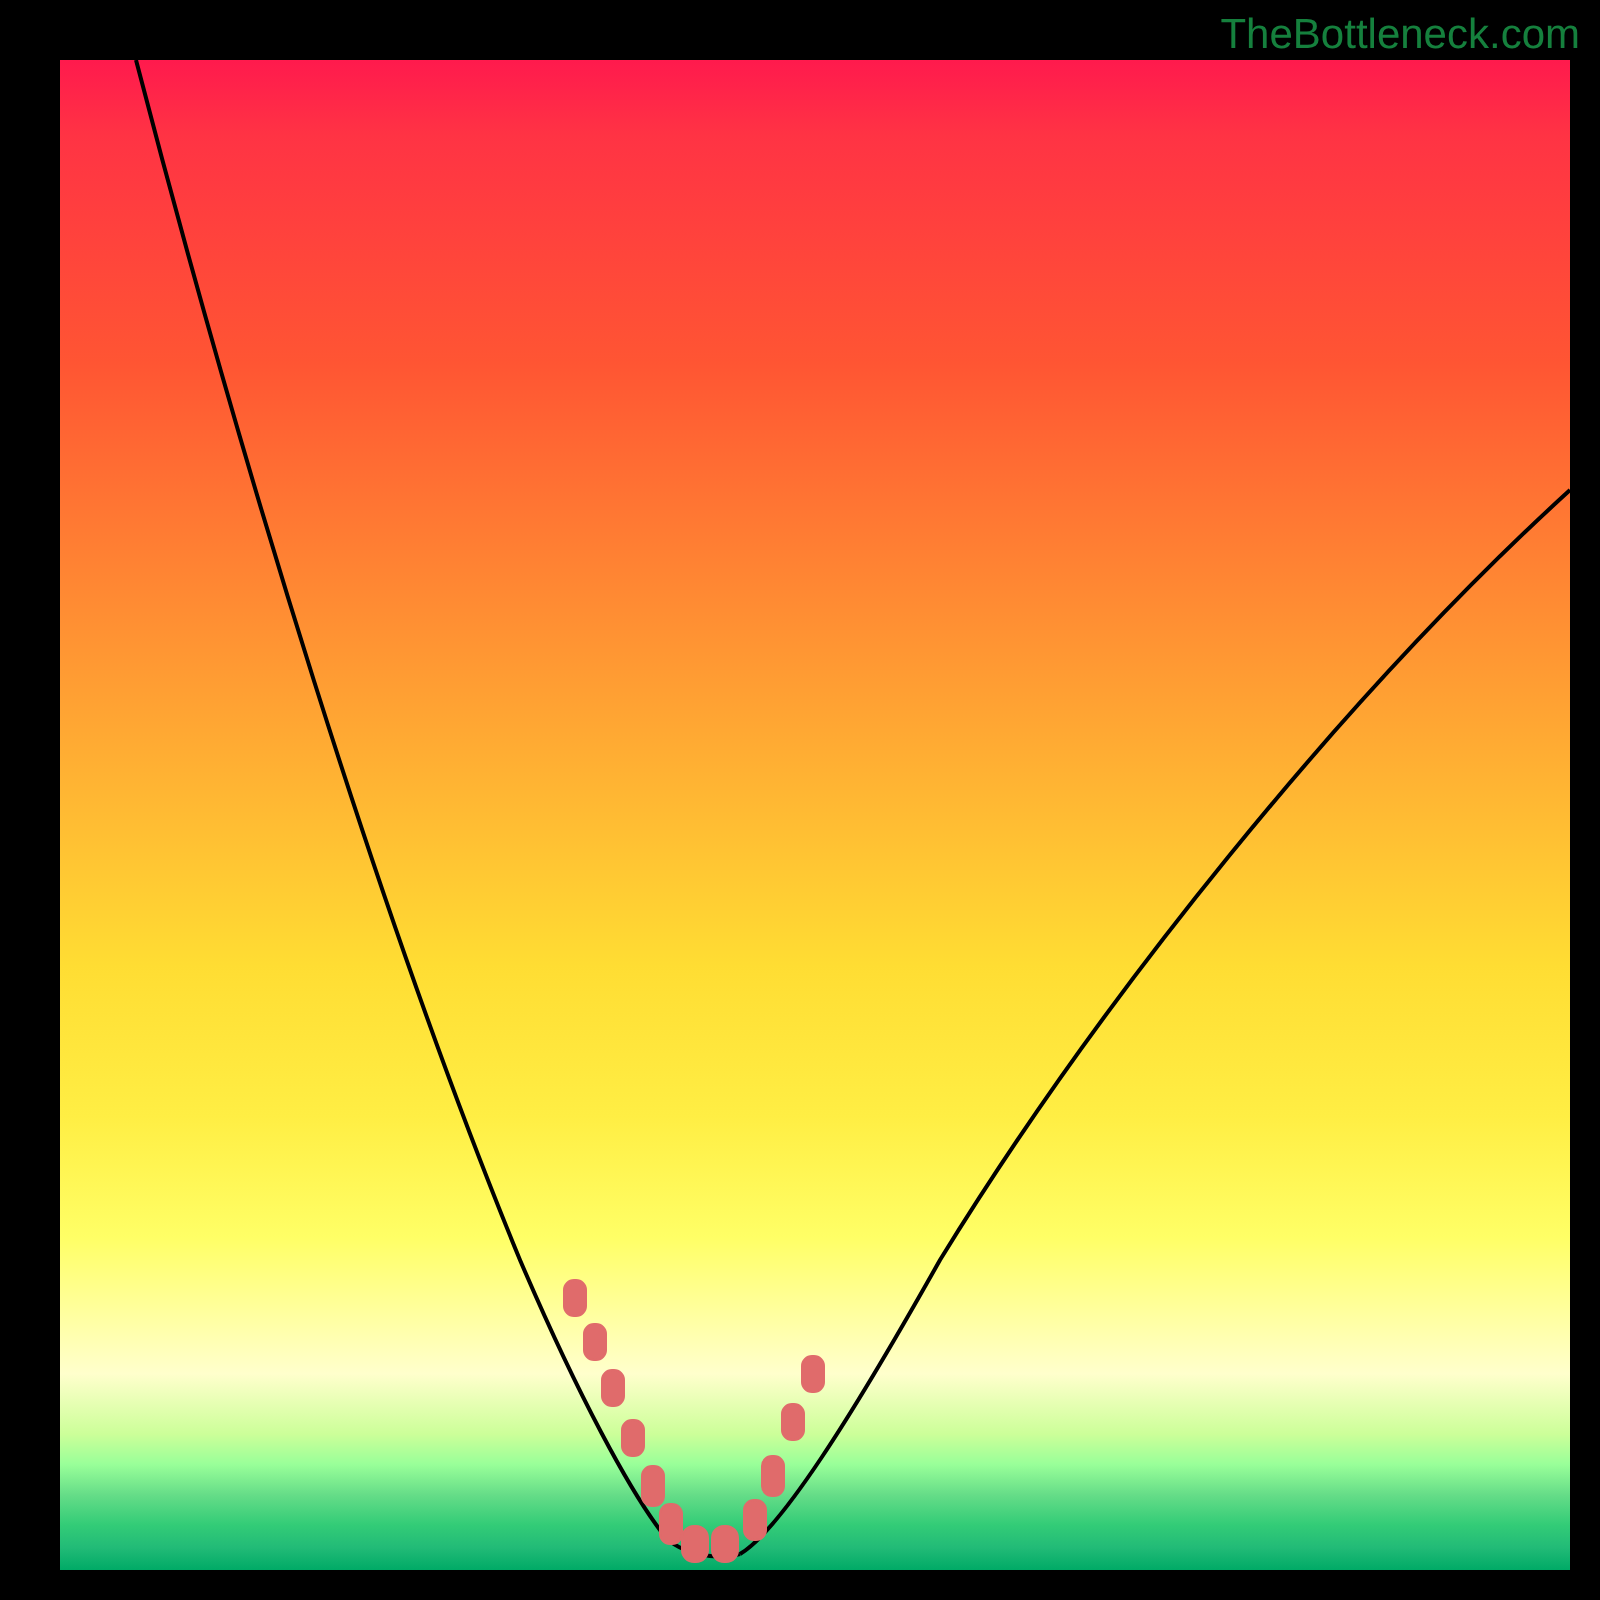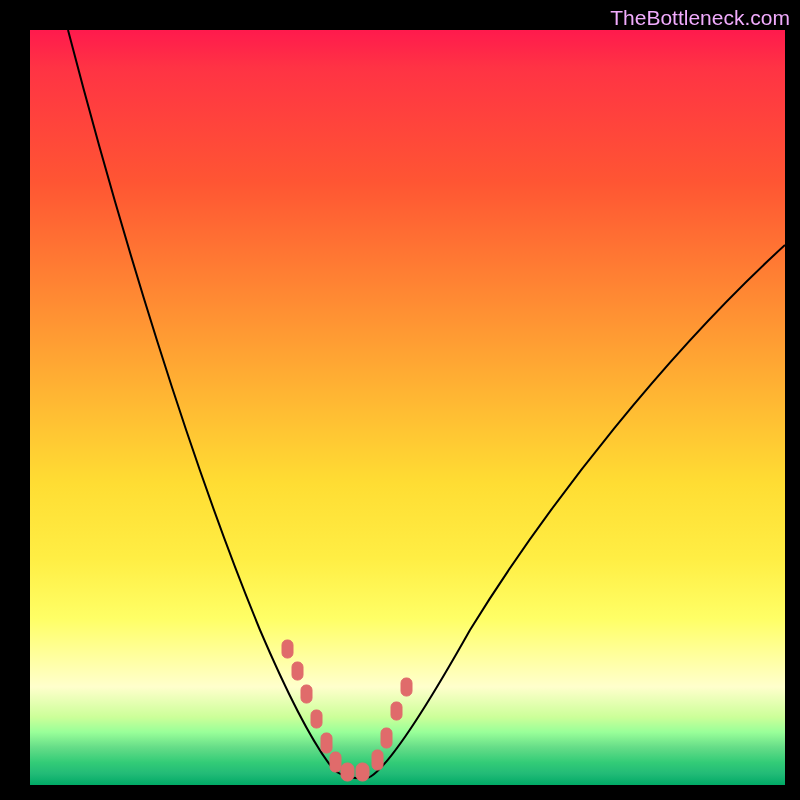--- a/index.html
+++ b/index.html
@@ -42,21 +42,21 @@
       #66dd88 95%,
       #33cc77 97%,
       #22bb77 98.5%,
       #00aa66 100%
     );
   }
   .watermark {
     position: absolute;
     right: 10px;
     top: 6px;
-    color: #f0abfc;
+    color: #15803d;
     font-size: 21px;
     font-weight: 500;
     margin-left: 32px;
   }
   svg.curves {
     position: absolute;
     left: 0;
     top: 0;
     width: 100%;
     height: 100%;

